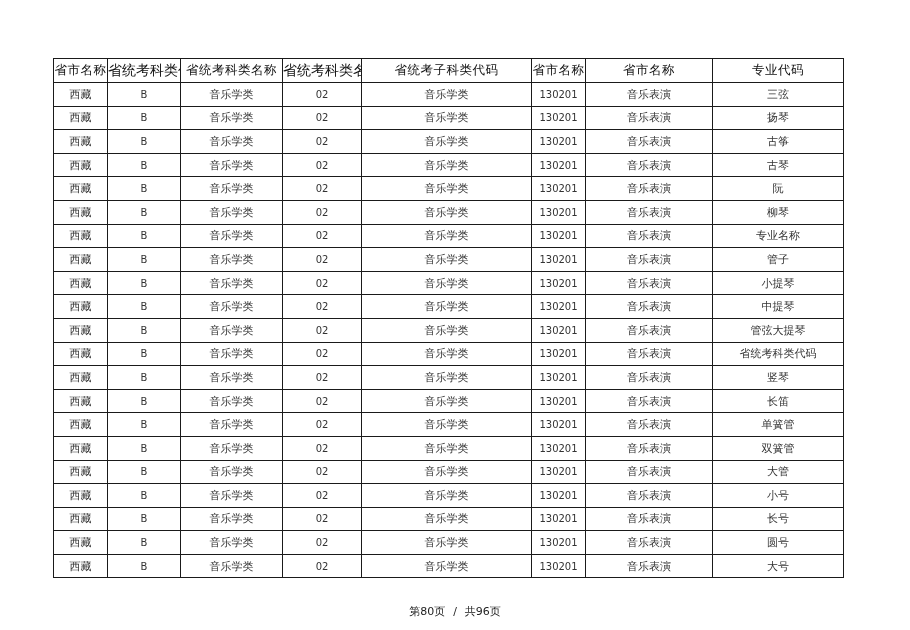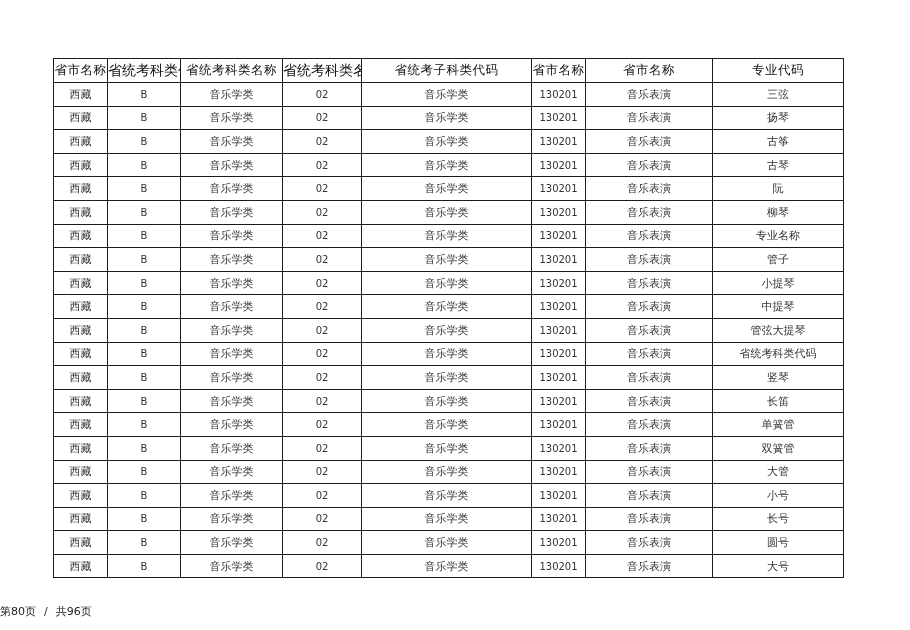--- a/index.html
+++ b/index.html
@@ -55,20 +55,21 @@
     }
     table.grid td.latin {
       font-family: "DejaVu Sans", sans-serif;
       font-size: 10px;
     }
     .footer {
       position: absolute;
       left: 0;
       width: 910px;
       top: 604px;
+      text-align: center;
       font-size: 11px;
       color: #222;
     }
     .footer .sep {
       margin: 0 8px;
     }
   </style>
 </head>
 <body>
 

